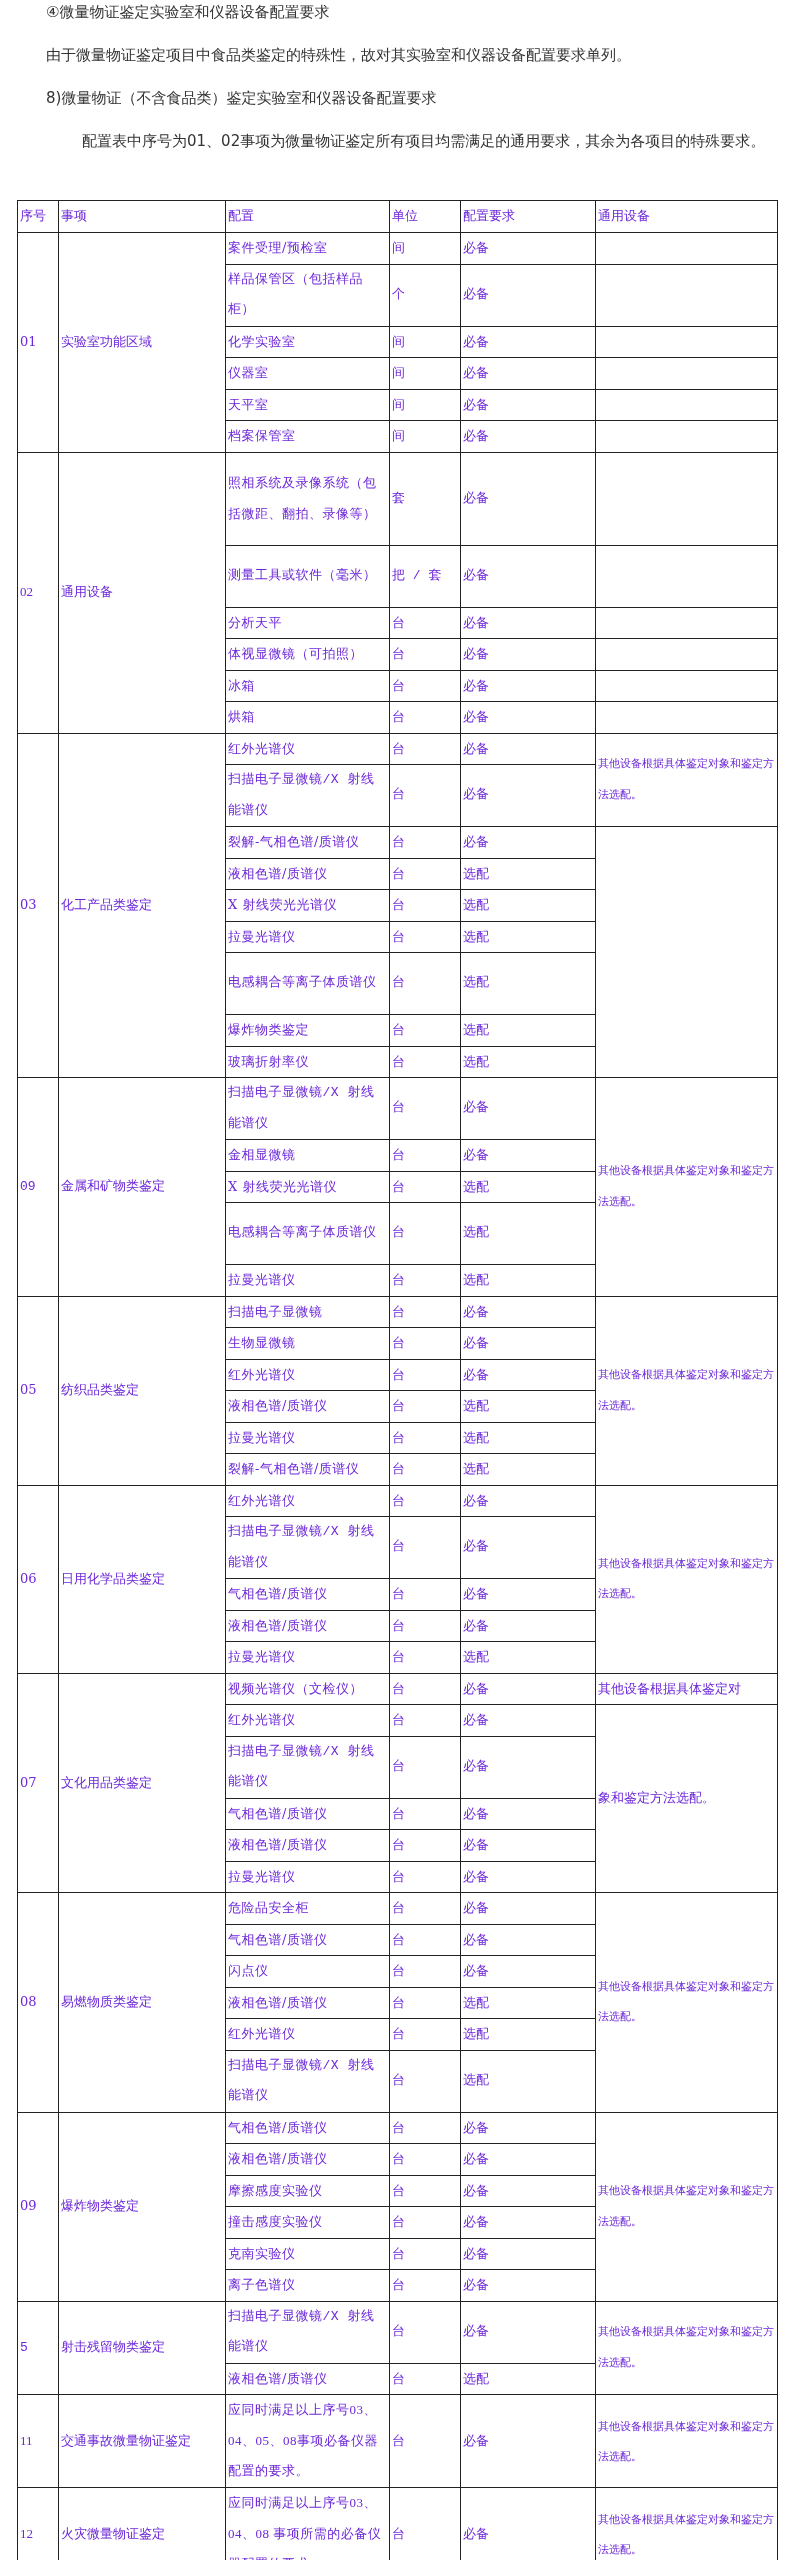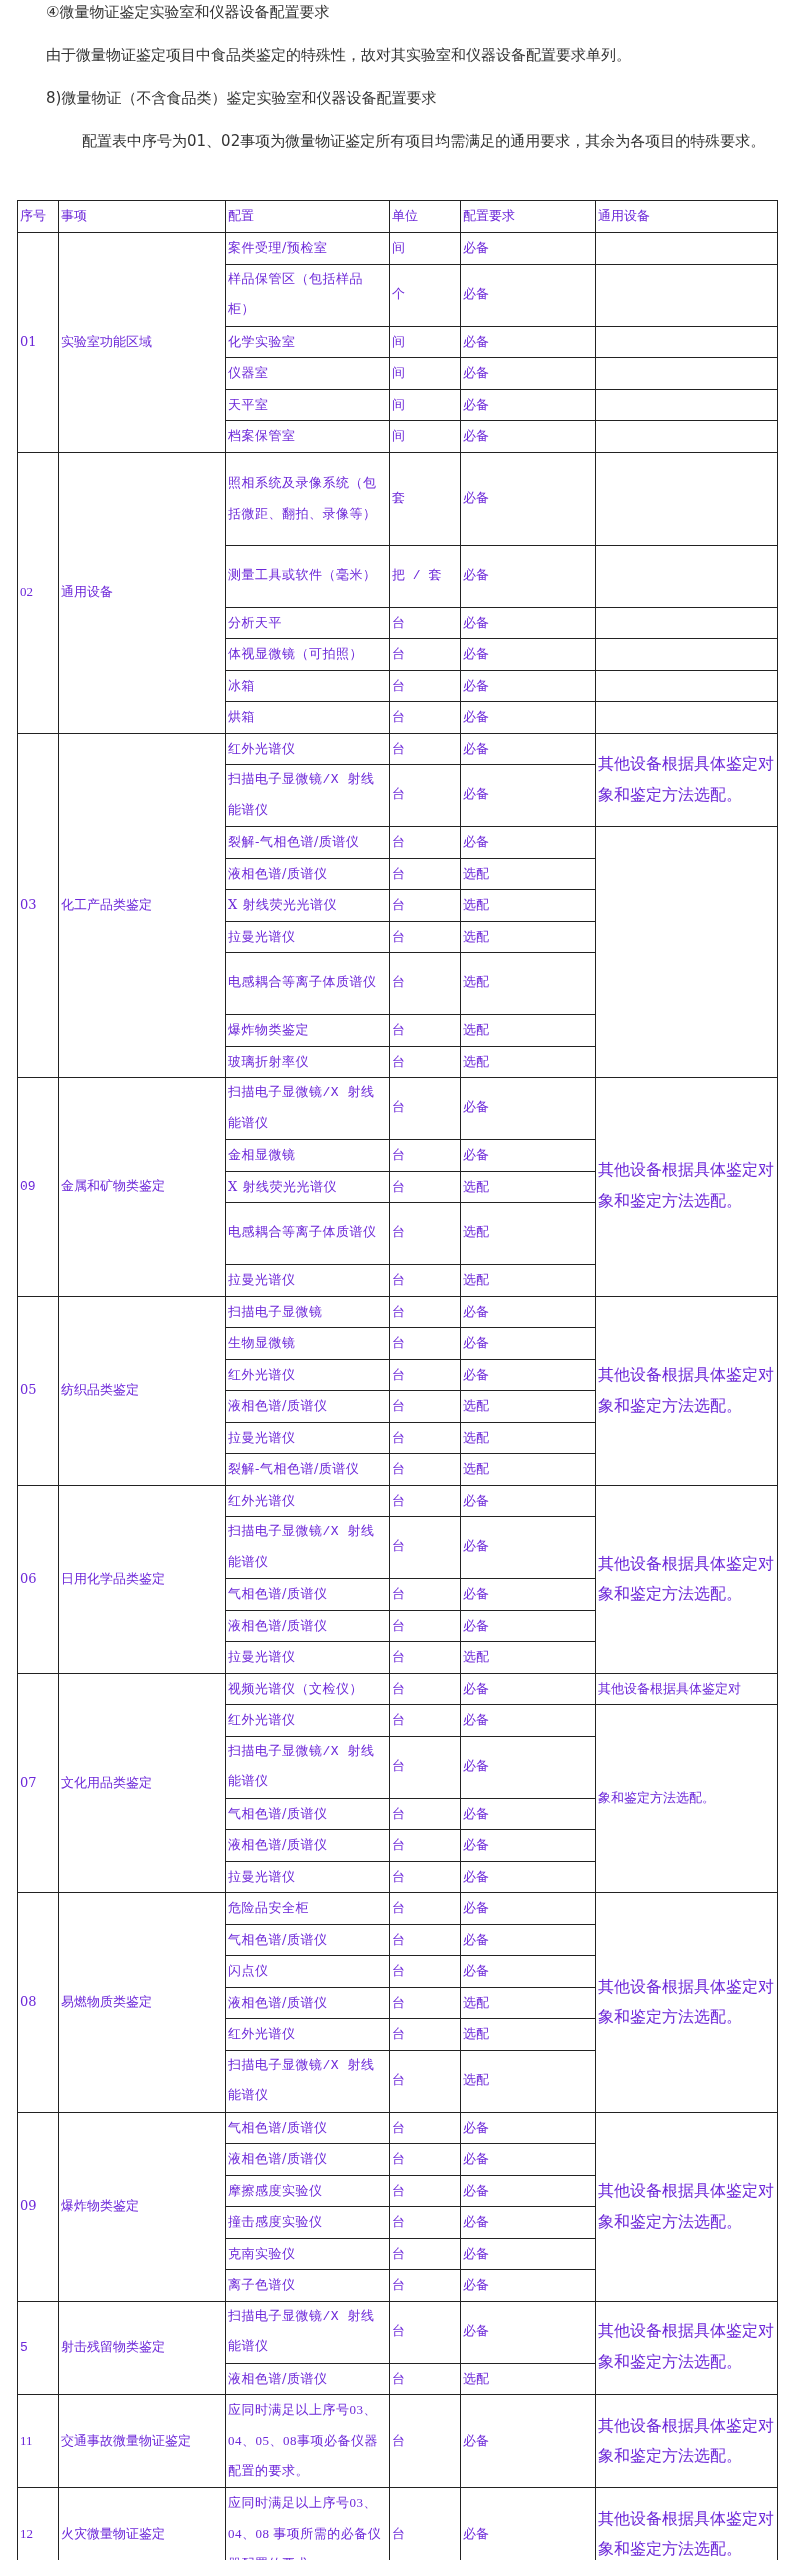--- a/index.html
+++ b/index.html
@@ -33,21 +33,21 @@
   td.cfgcol { letter-spacing: 0.5px; }
   tr.l1 td { height: 30px; }
   tr.l2 td { height: 61px; font-family: Liberation Mono, monospace; }
   tr.l3 td { height: 92px; font-family: Liberation Serif, serif; }
   col.c0 { width: 41px; }
   col.c1 { width: 167px; }
   col.c2 { width: 164px; }
   col.c3 { width: 71px; }
   col.c4 { width: 135px; }
   col.c5 { width: 182px; }
-  td.other { line-height: 44px; font-size: 16px; }
+  td.other { line-height: 44px; font-size: 11px; }
 </style>
 </head>
 <body>
 
 <div class="page">
   <div class="para p0">④微量物证鉴定实验室和仪器设备配置要求</div>
   <div class="para p1">由于微量物证鉴定项目中食品类鉴定的特殊性，故对其实验室和仪器设备配置要求单列。</div>
   <div class="para p2">8)微量物证（不含食品类）鉴定实验室和仪器设备配置要求</div>
   <div class="para p3">配置表中序号为01、02事项为微量物证鉴定所有项目均需满足的通用要求，其余为各项目的特殊要求。</div>
 

